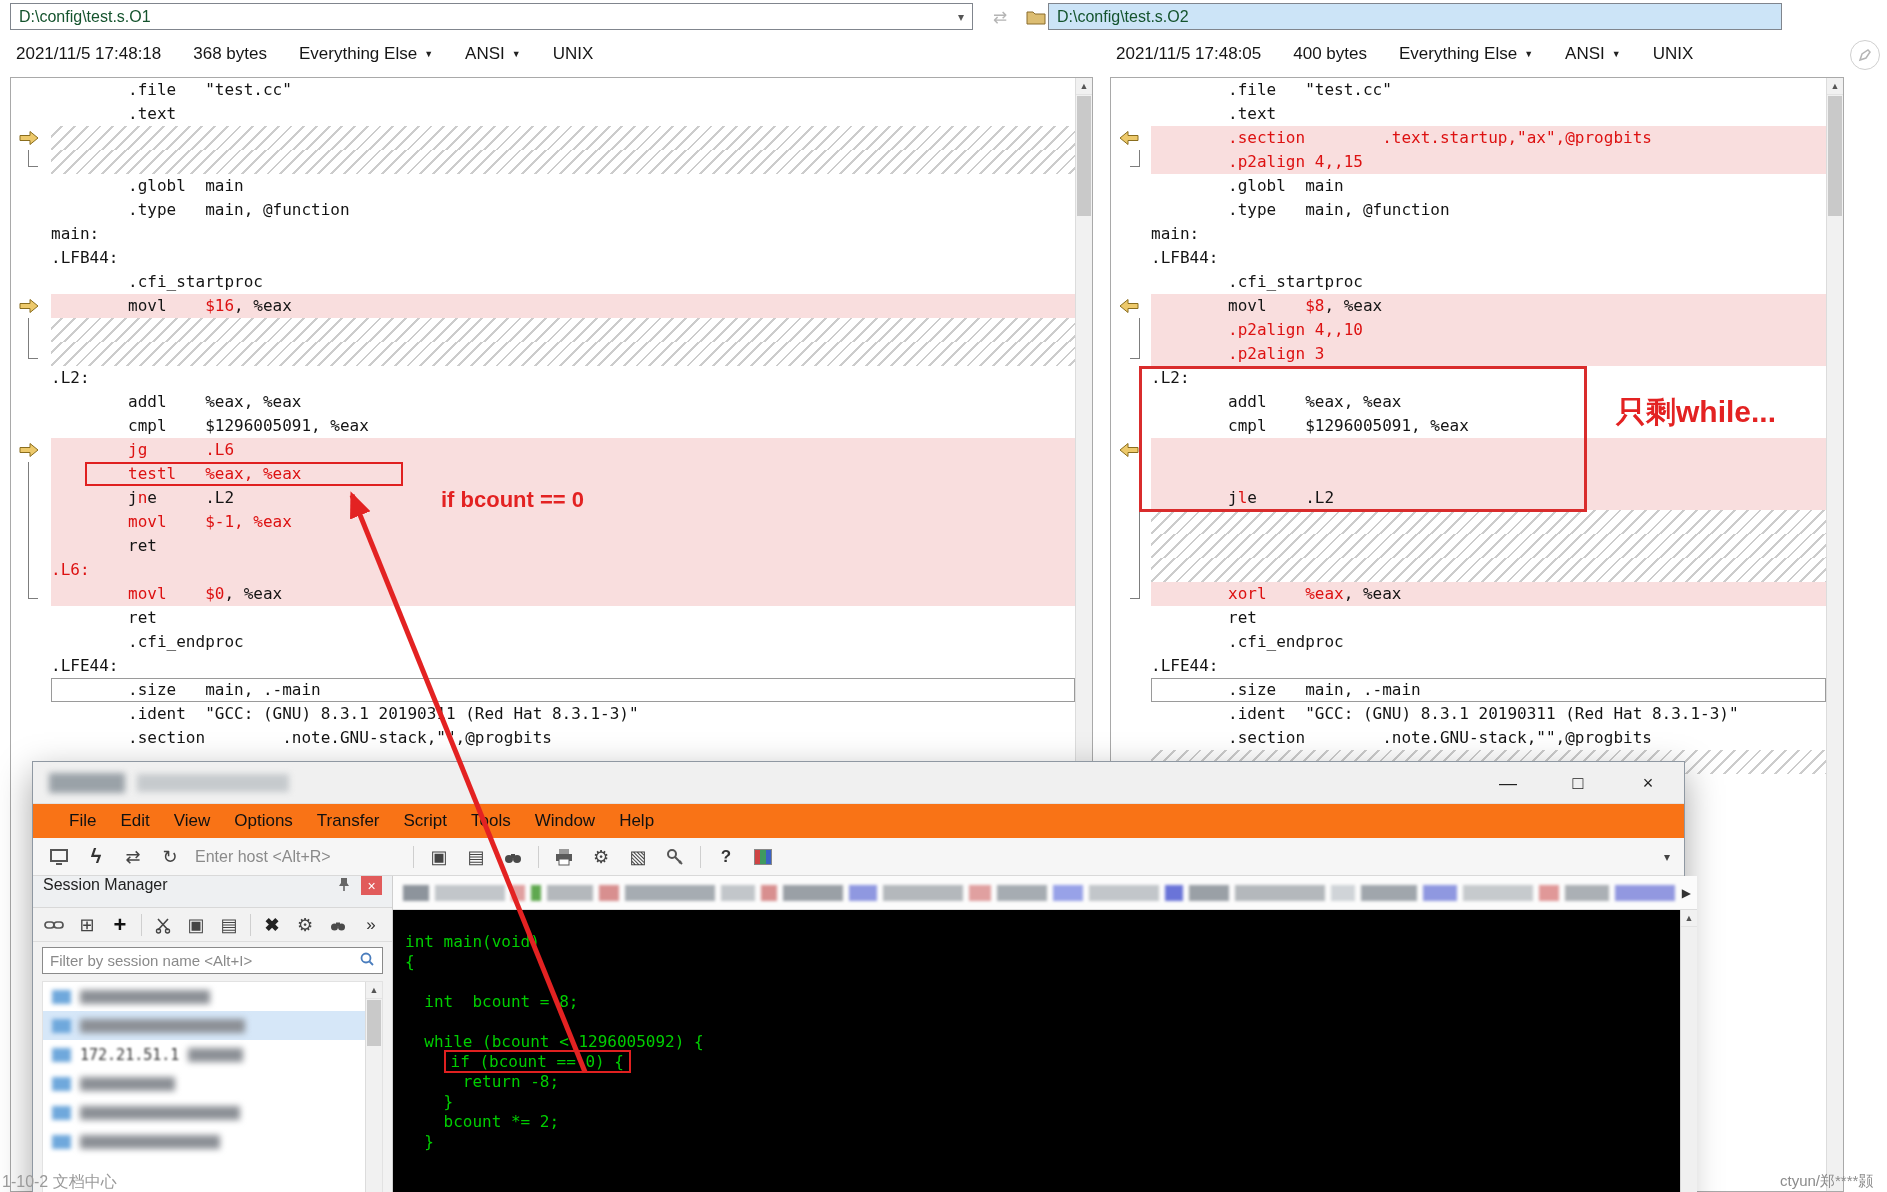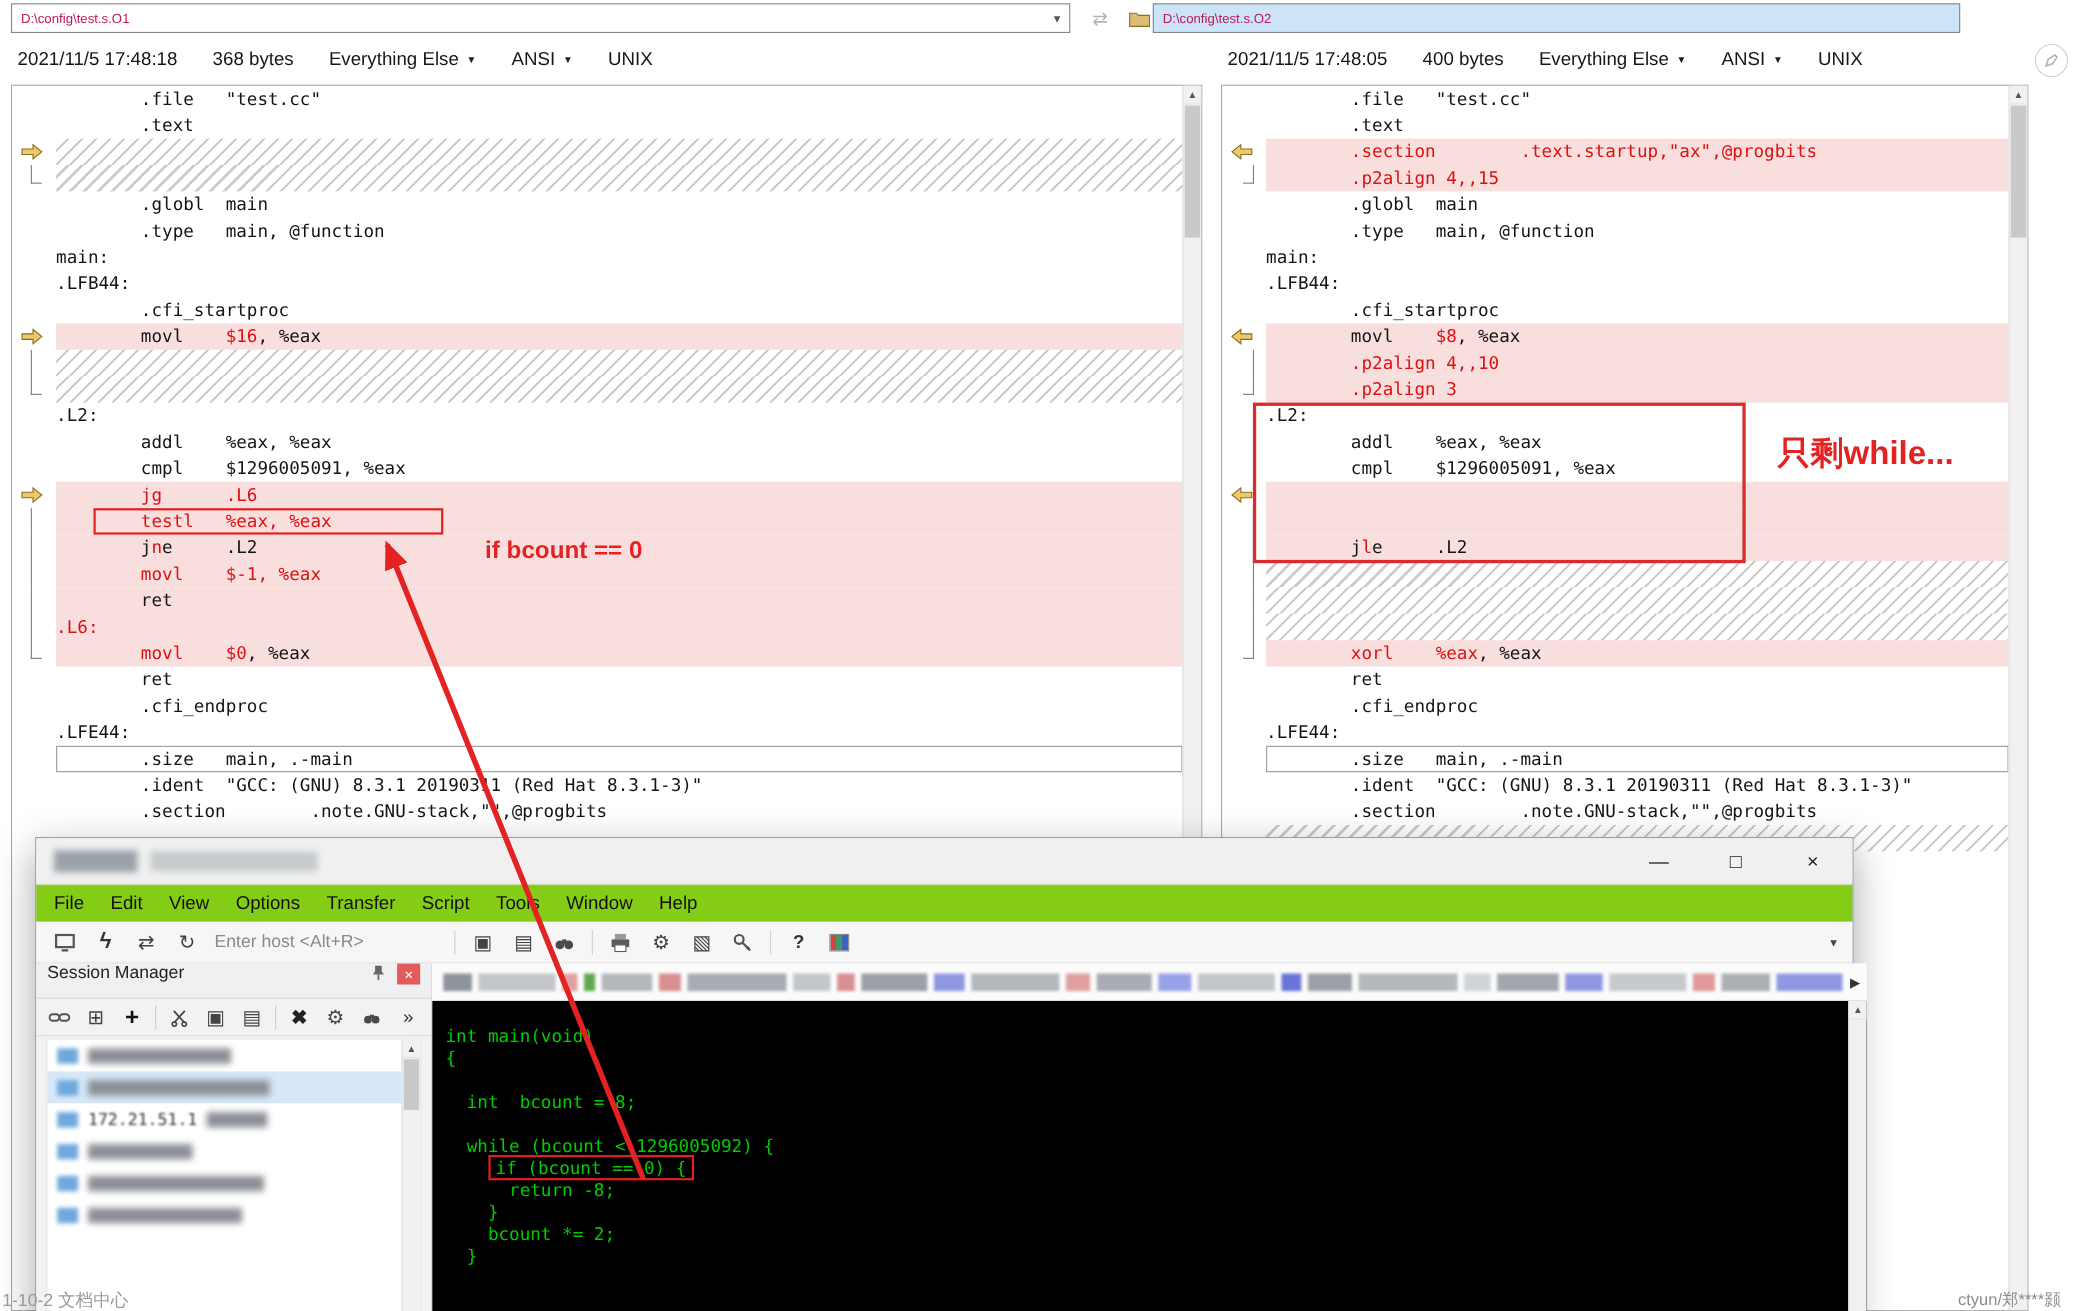--- a/index.html
+++ b/index.html
@@ -3,21 +3,21 @@
 <meta charset="utf-8">
 <style>
 *{margin:0;padding:0;box-sizing:border-box}
 html,body{background:#fff}
 body{font-family:"Liberation Sans",sans-serif}
 #app{position:relative;width:1887px;height:1192px;overflow:hidden;background:#fff}
 
 
 .path-row{position:absolute;left:0;top:0;width:1844px;height:33px;background:#fff}
 .path-bar{position:absolute;top:3px;height:27px;border:1px solid #80858d;display:flex;align-items:center;padding:0 8px;background:#fff}
-.path-bar input{flex:1;border:0;outline:0;background:transparent;font-size:12px;color:#be185d;font-family:"Liberation Sans",sans-serif}
+.path-bar input{flex:1;border:0;outline:0;background:transparent;font-size:16px;color:#14532d;font-family:"Liberation Sans",sans-serif}
 .path-bar .caret{color:#555;font-size:12px;margin-left:6px}
 #path-left{left:10px;width:963px}
 #path-right{left:1048px;width:734px;background:#cce4f7}
 #path-right input{background:transparent}
 .topbar-icons{position:absolute;left:988px;top:5px;display:flex;align-items:center;gap:12px}
 .topbar-icons .tbi{display:flex;align-items:center;justify-content:center;width:24px;height:24px;font-size:17px;color:#444}
 .topbar-icons .gray{color:#b5b5b5}
 .info-row{position:absolute;top:33px;height:42px;display:flex;align-items:center;gap:32px;font-size:17px;color:#161616}
 #info-left{left:16px}
 #info-right{left:1116px}
@@ -50,21 +50,21 @@
 
 #float-widget{position:absolute;left:1850px;top:40px;width:30px;height:30px;border-radius:50%;border:1px solid #cfcfcf;display:flex;align-items:center;justify-content:center;background:#fff}
 
 
 #xwin{position:absolute;left:32px;top:761px;width:1653px;height:462px;background:#f2f2f2;border:1px solid #8f98a2;box-shadow:0 12px 34px rgba(0,0,0,.35);z-index:10}
 .xtitle{height:42px;background:#f0f0f0;position:relative;border-bottom:1px solid #e2e2e2}
 .blur1{position:absolute;left:16px;top:11px;width:76px;height:20px;background:#9aa2a8;filter:blur(3px)}
 .blur2{position:absolute;left:104px;top:12px;width:152px;height:18px;background:#c6cacd;filter:blur(3px)}
 .xbtns{position:absolute;right:14px;top:6px;display:flex;gap:26px}
 .xbtn{width:44px;height:30px;display:flex;align-items:center;justify-content:center;font-size:18px;color:#222;cursor:default}
-.xmenu{height:34px;display:flex;align-items:center;padding:0 4px;background:#84cc16;font-size:17px;color:#111}
+.xmenu{height:34px;display:flex;align-items:center;padding:0 24px;background:#f97316;font-size:17px;color:#111}
 .xmenu span{padding:0 12px}
 .xtoolbar{height:38px;display:flex;align-items:center;gap:13px;padding:0 14px;background:#f6f6f6;border-bottom:1px solid #d9d9d9;color:#444}
 .tbi{width:24px;height:24px;display:flex;align-items:center;justify-content:center;font-size:18px;color:#444}
 .tbi.bolt{font-weight:bold;font-size:20px;color:#333}
 .tbi.help{font-weight:bold;font-size:17px;color:#333}
 .tbi.plus{font-weight:bold;font-size:22px;color:#111}
 .tbi.xdel{color:#222;font-weight:bold}
 .tbi.more{font-size:17px;color:#333}
 .cs{width:18px;height:16px;border:1px solid #888;background:linear-gradient(90deg,#cf4444 0 34%,#3f9a5f 34% 67%,#3b62c4 67% 100%)}
 .host-input{width:205px;border:0;outline:0;background:transparent;font-size:16px;color:#333}
@@ -564,20 +564,27 @@
           <span class="tbi xdel">✖</span>
           <span class="tbi">⚙</span>
           <span class="tbi">
               <svg width="18" height="18">
                 <circle cx="5.5" cy="11" r="3.5" fill="#4a4a4a"></circle>
                 <circle cx="12.5" cy="11" r="3.5" fill="#4a4a4a"></circle>
                 <rect x="7" y="6.5" width="4" height="3.5" fill="#4a4a4a"></rect>
               </svg>
             </span>
           <span class="tbi more">»</span>
+        </div>
+        <div class="sp-filter">
+          <input placeholder="Filter by session name &lt;Alt+I&gt;" style="">
+          <span class="mag"><svg width="16" height="16">
+                <circle cx="7" cy="7" r="4.5" fill="none" stroke="#4a7dbd" stroke-width="1.8"></circle>
+                <path d="M10.5 10.5L14 14" stroke="#4a7dbd" stroke-width="1.8"></path>
+              </svg></span>
         </div>
         <div id="sess-list">
           <div class="vscroll">
             <div class="sb-btn">▲</div>
             <div class="thumb sm"></div>
           </div>
         <div class="srow">
               <span class="sicon"></span>
               <span class="sblk" style="width: 130px;"></span>
             </div>

